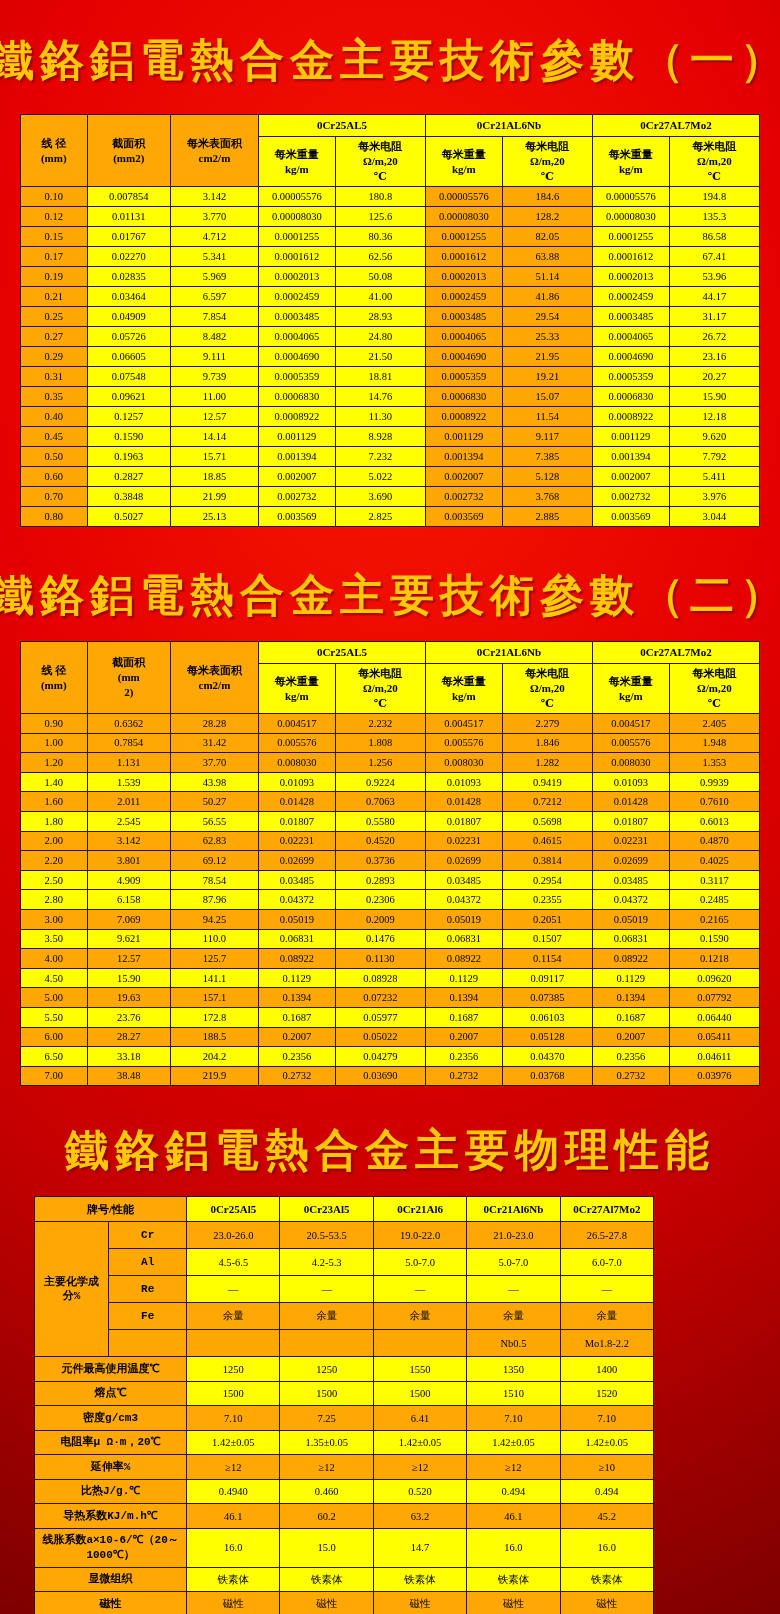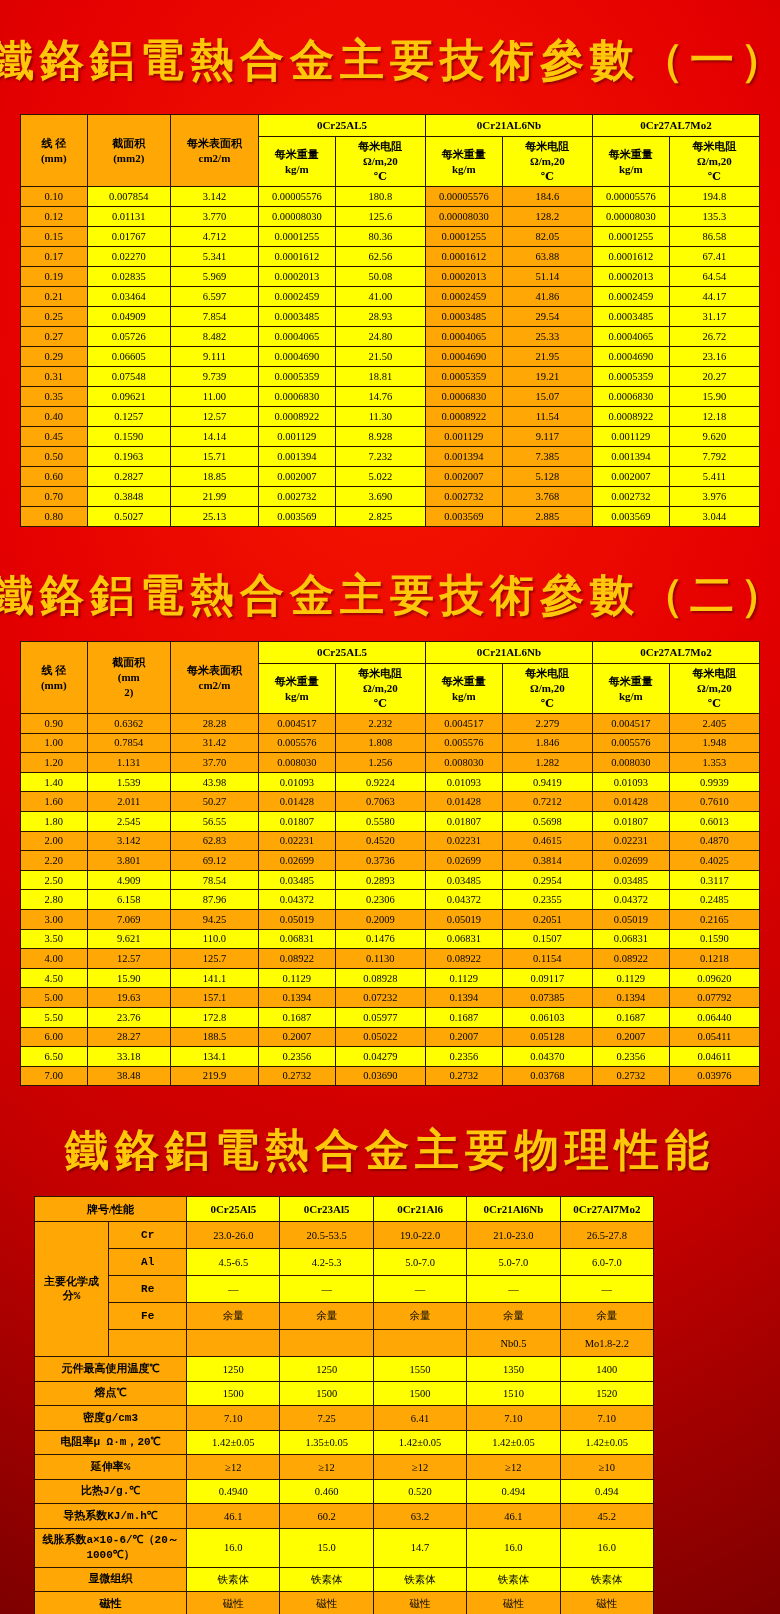--- a/index.html
+++ b/index.html
@@ -134,21 +134,21 @@
       </tr>
       <tr>
         <td class="o">0.19</td>
         <td class="y">0.02835</td>
         <td class="y">5.969</td>
         <td class="y">0.0002013</td>
         <td class="y">50.08</td>
         <td class="o">0.0002013</td>
         <td class="o">51.14</td>
         <td class="y">0.0002013</td>
-        <td class="y">64.54</td>
+        <td class="y">53.96</td>
       </tr>
       <tr>
         <td class="o">0.21</td>
         <td class="y">0.03464</td>
         <td class="y">6.597</td>
         <td class="y">0.0002459</td>
         <td class="y">41.00</td>
         <td class="o">0.0002459</td>
         <td class="o">41.86</td>
         <td class="y">0.0002459</td>
@@ -506,21 +506,21 @@
         <td class="o">0.2007</td>
         <td class="o">0.05022</td>
         <td class="o">0.2007</td>
         <td class="o">0.05128</td>
         <td class="o">0.2007</td>
         <td class="o">0.05411</td>
       </tr>
       <tr>
         <td class="y">6.50</td>
         <td class="y">33.18</td>
-        <td class="y">134.1</td>
+        <td class="y">204.2</td>
         <td class="y">0.2356</td>
         <td class="y">0.04279</td>
         <td class="y">0.2356</td>
         <td class="y">0.04370</td>
         <td class="y">0.2356</td>
         <td class="y">0.04611</td>
       </tr>
       <tr>
         <td class="o">7.00</td>
         <td class="o">38.48</td>

